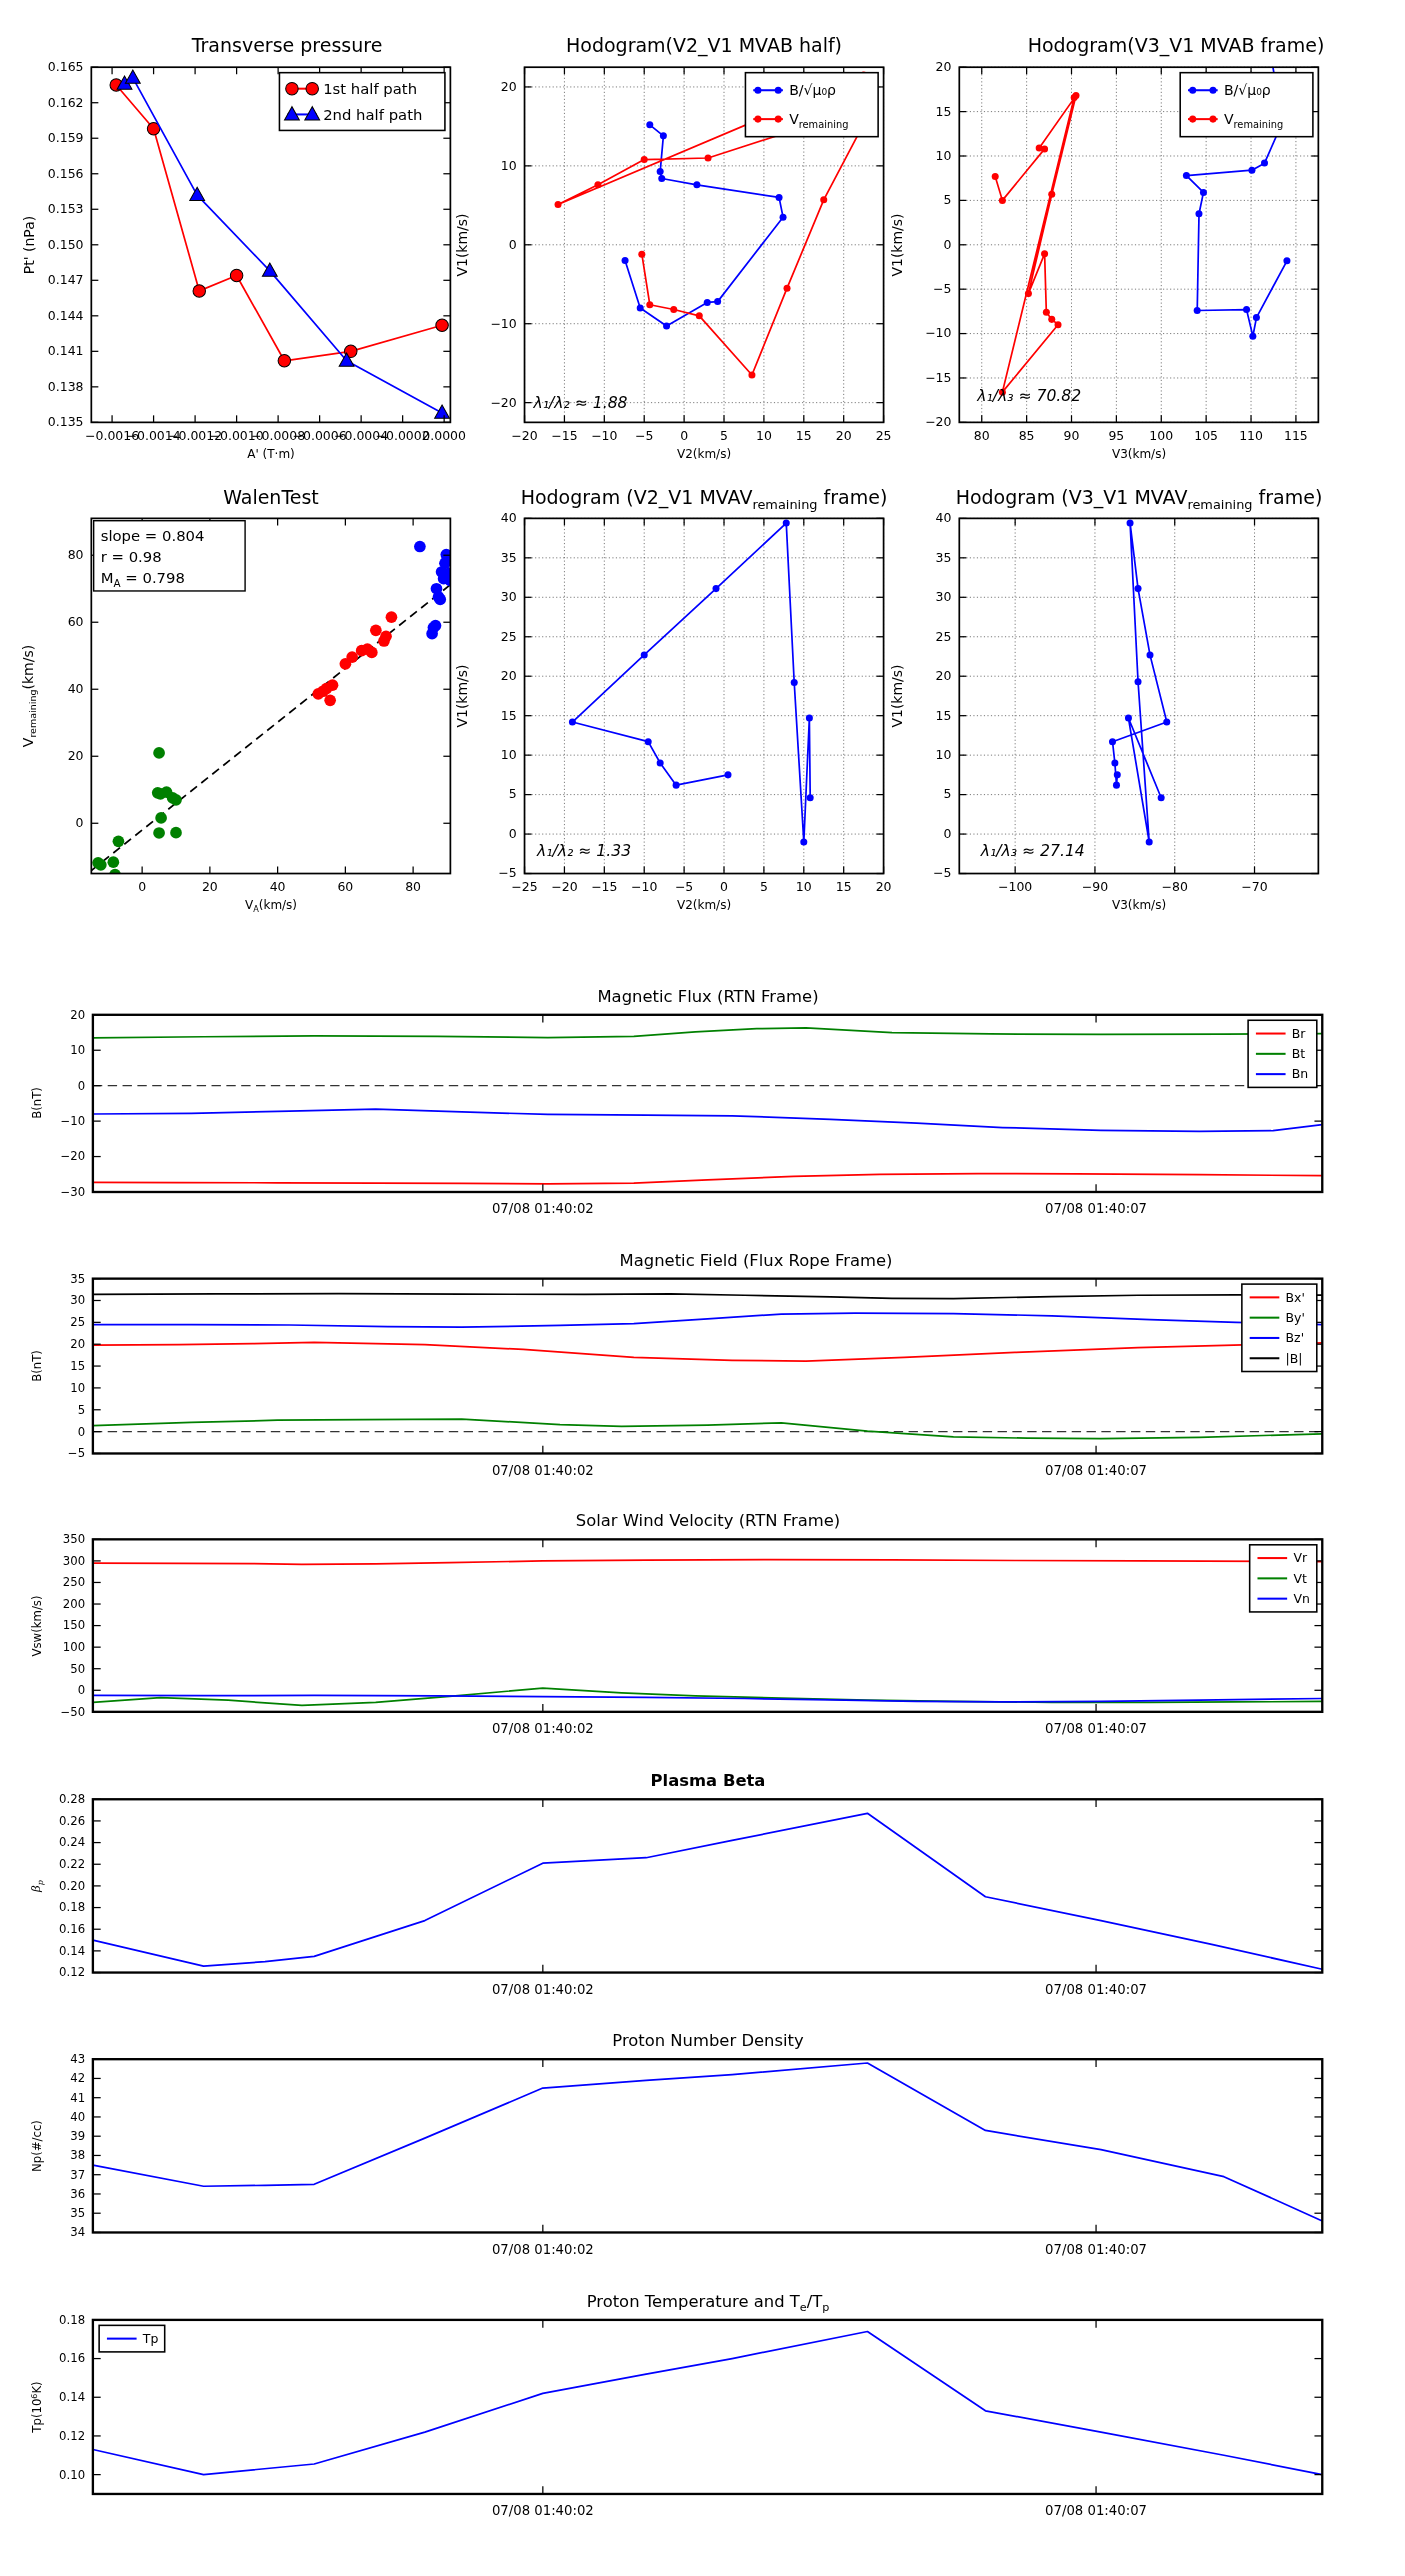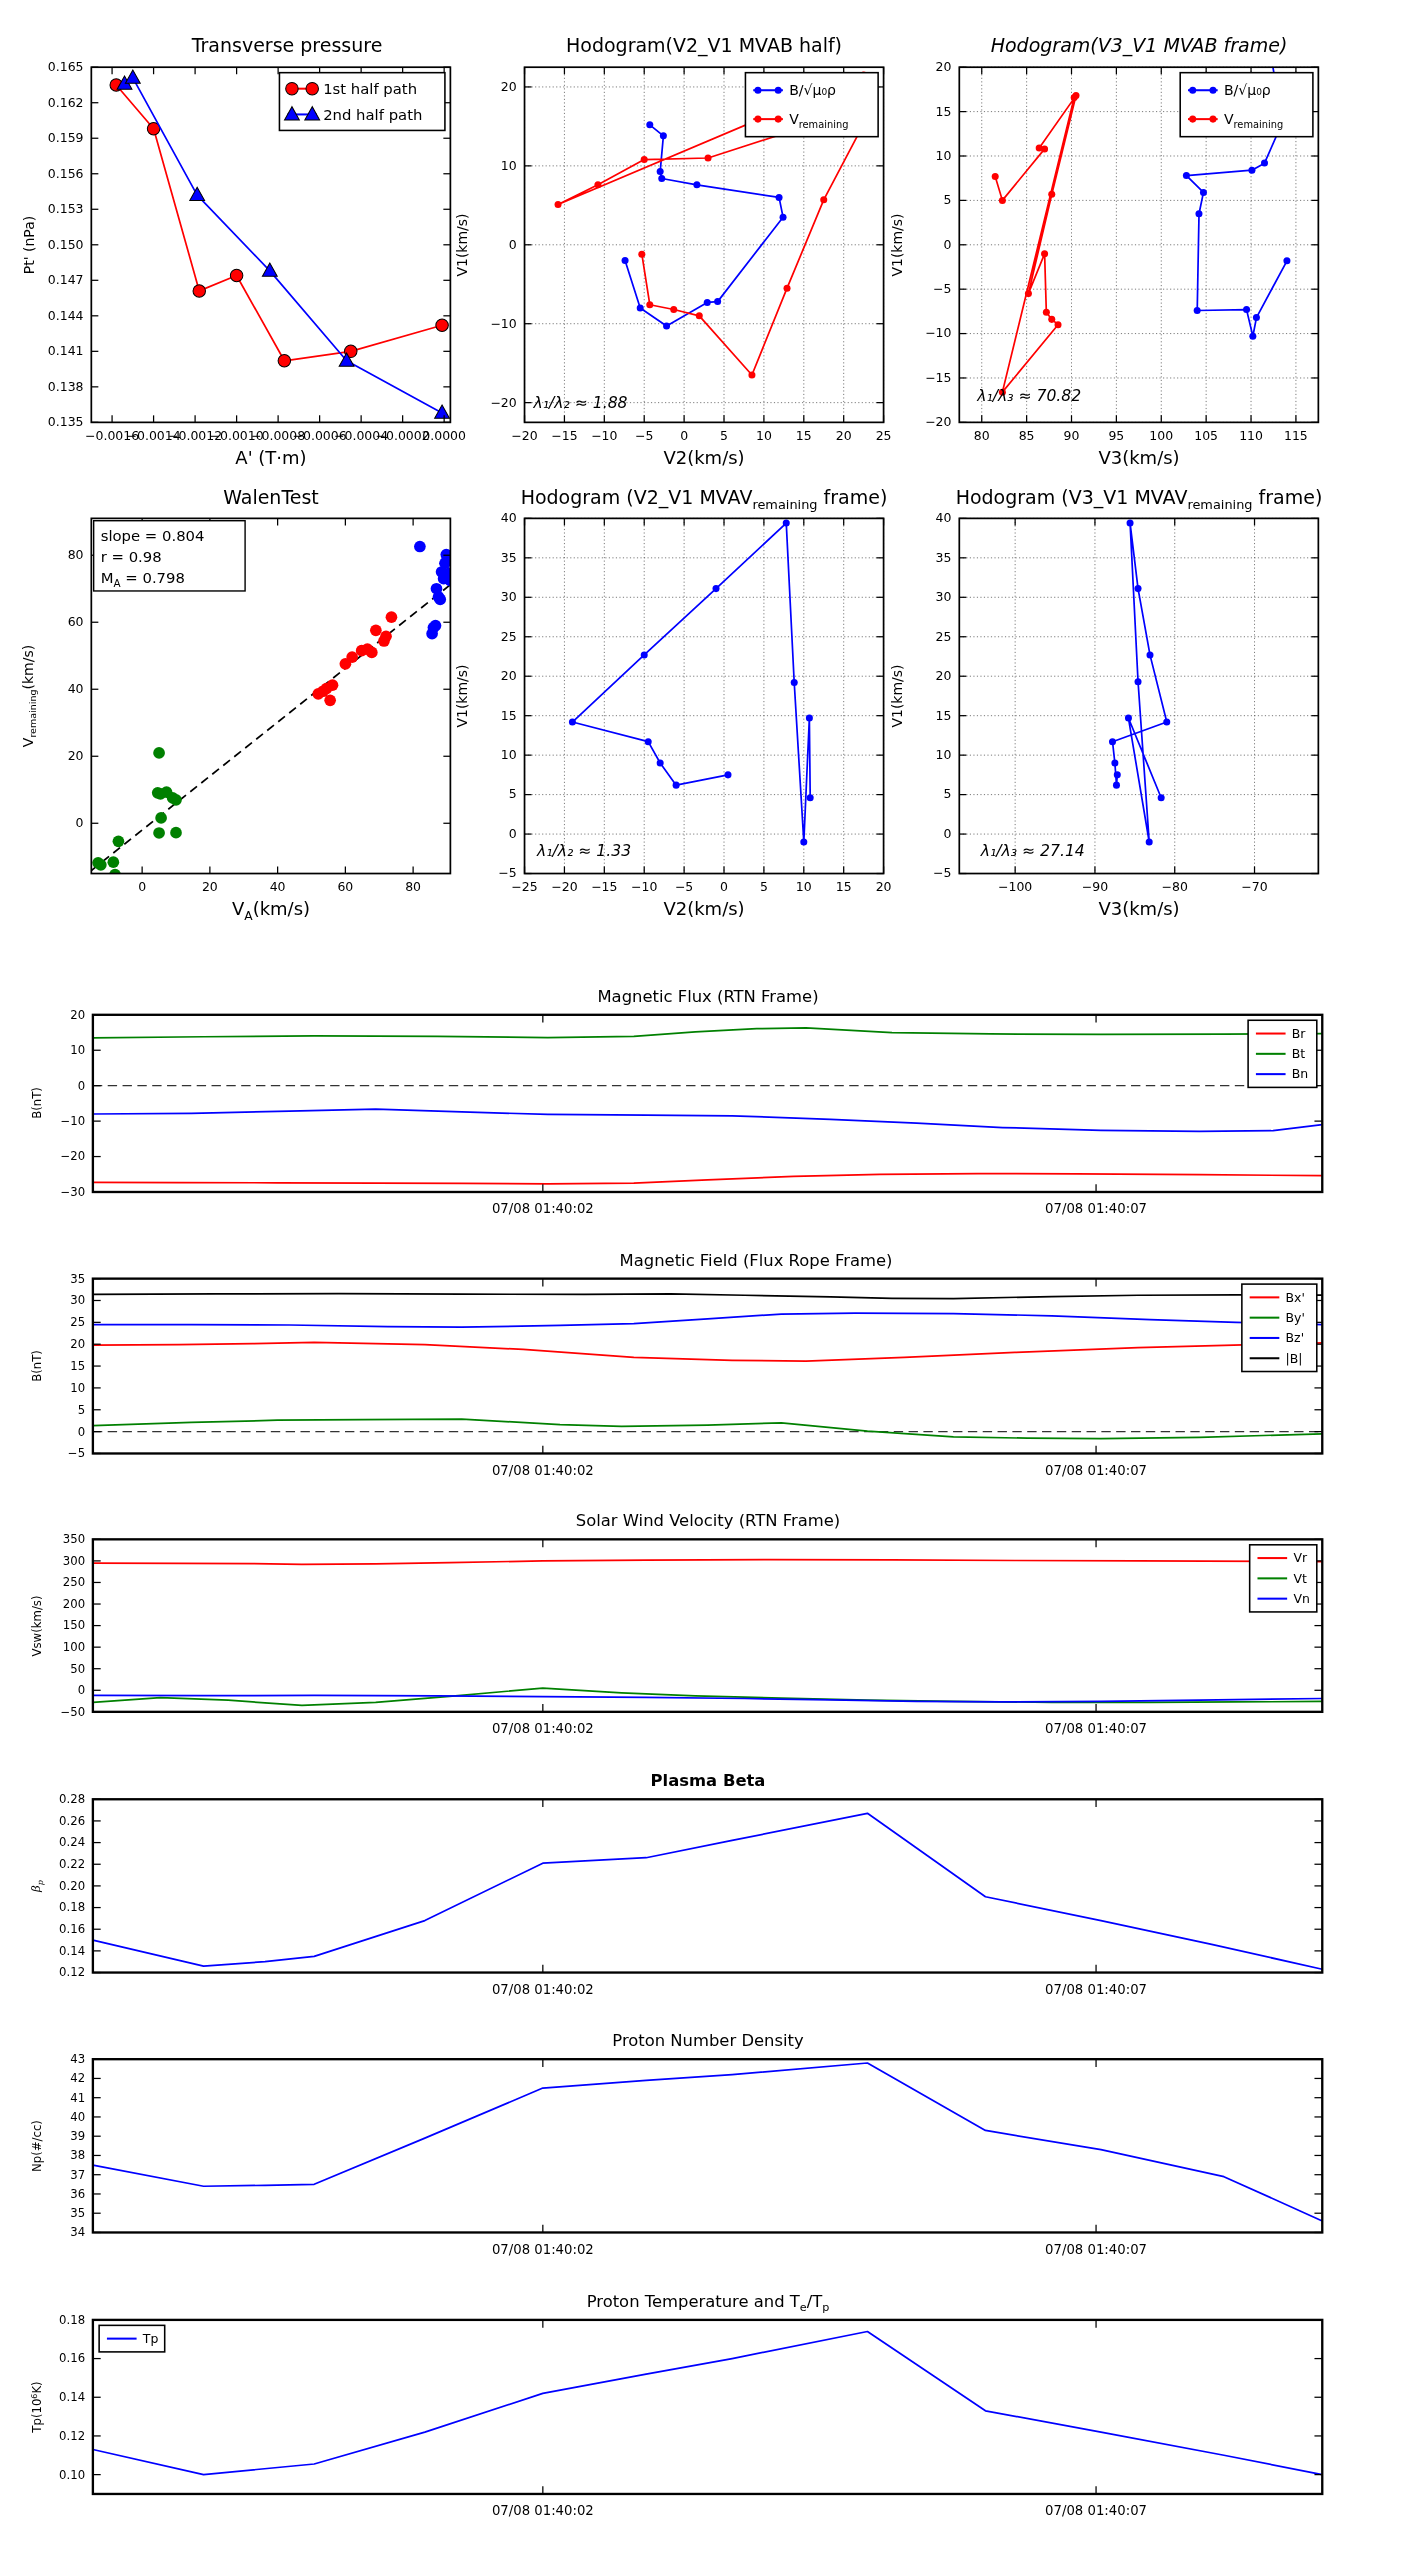--- a/index.html
+++ b/index.html
@@ -2,21 +2,21 @@
 <html style="font-size:12.5px"><head>
 <meta charset="utf-8">
 <style>
   html,body{margin:0;padding:0;background:#fff;}
   .page{position:relative;width:1405px;height:2576px;background:#ffffff;
         font-family:"DejaVu Sans",sans-serif;color:#000;overflow:hidden;}
   .page svg{position:absolute;left:0;top:0;}
   .tlabel{position:absolute;white-space:nowrap;transform:translateX(-50%);}
   .ctitle-sm{font-size:19px;}
   .ctitle-lg{font-size:16.4px;}
-  .xlab{position:absolute;white-space:nowrap;transform:translateX(-50%);font-size:18px;}
+  .xlab{position:absolute;white-space:nowrap;transform:translateX(-50%);font-size:12px;}
   .ylab{position:absolute;white-space:nowrap;transform:translate(-50%,-50%) rotate(-90deg);font-size:14px;}
   .ylab-sm{font-size:11.7px;}
   .ylab-beta{font-style:italic;font-family:"DejaVu Serif",serif;font-size:11.7px;}
   sub{font-size:68%;}
   sup{font-size:68%;}
 </style>
 </head>
 <body>
 
 <div class="page">
@@ -876,21 +876,21 @@
         <g>
           <rect x="127" y="2979" width="84" height="34" fill="#fff" stroke="#000" stroke-width="2"></rect>
           <line x1="137" y1="2996" x2="175" y2="2996" stroke="#0000ff" stroke-width="2.6"></line>
           <text x="183" y="3001.6" font-size="16"><tspan font-size="16" dy="0">Tp</tspan></text>
         </g>
       </g>
     </svg>
 
   <div class="tlabel ctitle-sm" style="left: 287px; top: 34px;">Transverse pressure</div>
   <div class="tlabel ctitle-sm" style="left: 704px; top: 34px;">Hodogram(V2_V1 MVAB half)</div>
-  <div class="tlabel ctitle-sm" style="left: 1139px; top: 34px; font-style: italic;">Hodogram(V3_V1 MVAB frame)</div>
+  <div class="tlabel ctitle-sm" style="left: 1176px; top: 34px;">Hodogram(V3_V1 MVAB frame)</div>
   <div class="tlabel ctitle-sm" style="left: 271px; top: 486px;">WalenTest</div>
   <div class="tlabel ctitle-sm" style="left: 704px; top: 486px;">Hodogram (V2_V1 MVAV<sub>remaining</sub> frame)</div>
   <div class="tlabel ctitle-sm" style="left: 1139px; top: 486px;">Hodogram (V3_V1 MVAV<sub>remaining</sub> frame)</div>
   <div class="tlabel ctitle-lg" style="left: 708px; top: 987px;">Magnetic Flux (RTN Frame)</div>
   <div class="tlabel ctitle-lg" style="left: 724px; top: 1251px; margin-left: 32px;">Magnetic Field (Flux Rope Frame)</div>
   <div class="tlabel ctitle-lg" style="left: 708px; top: 1511px;">Solar Wind Velocity (RTN Frame)</div>
   <div class="tlabel ctitle-lg" style="left: 708px; top: 1771px; font-weight: bold;">Plasma Beta</div>
   <div class="tlabel ctitle-lg" style="left: 708px; top: 2031px;">Proton Number Density</div>
   <div class="tlabel ctitle-lg" style="left: 708px; top: 2292px;">Proton Temperature and T<sub>e</sub>/T<sub>p</sub></div>
 

